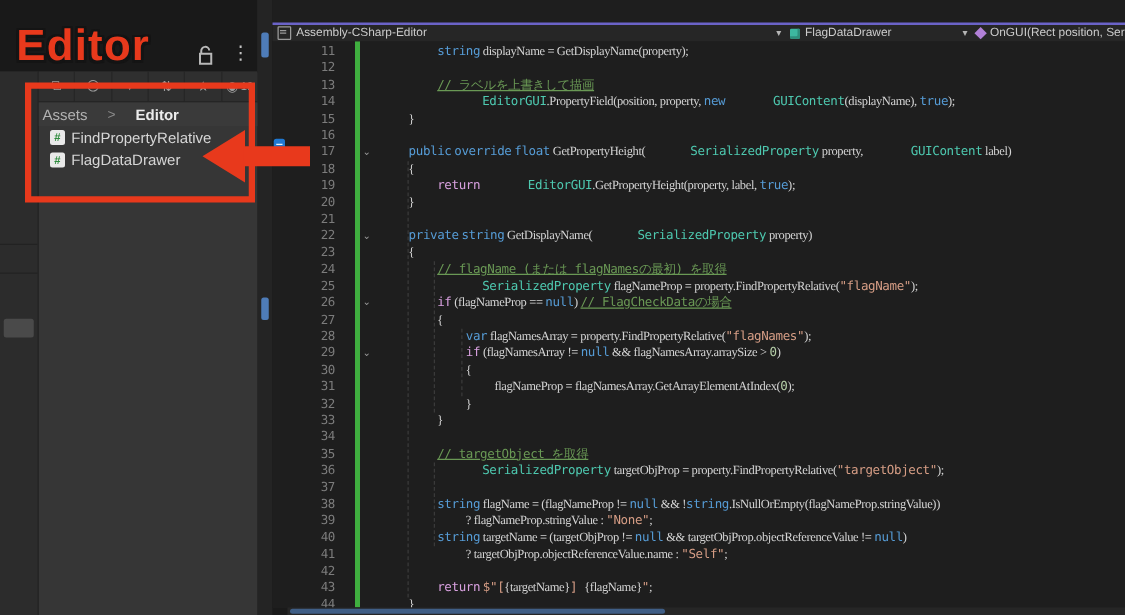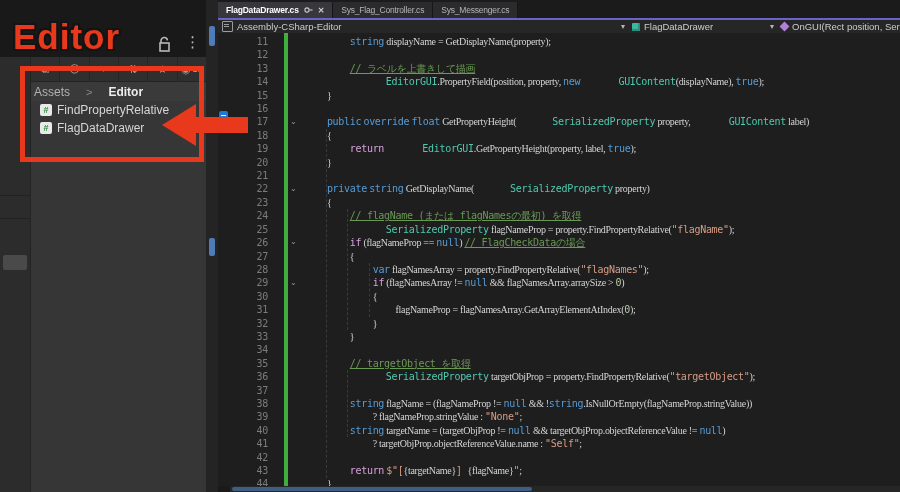--- a/index.html
+++ b/index.html
@@ -134,36 +134,20 @@
     </div>
   </div>
 </div>
 
 <div class="abs gap-strip">
   <div class="abs strip-thumb" style="top:26px;height:20px;"></div>
   <div class="abs strip-thumb" style="top:238px;height:18px;"></div>
 </div>
 
 <div class="abs vs-pane">
-  <div class="abs tab-row">
-    <div class="tab active">
-      <span>FlagDataDrawer.cs</span>
-      <svg width="9" height="8" viewBox="0 0 9 8">
-        <circle cx="3" cy="4" r="2.1" fill="none" stroke="#c9c9c9" stroke-width="1.1"></circle>
-        <line x1="5.4" y1="4" x2="8.6" y2="4" stroke="#c9c9c9" stroke-width="1.1"></line>
-      </svg>
-      <span class="close">✕</span>
-    </div>
-    <div class="tab">
-      <span>Sys_Flag_Controller.cs</span>
-    </div>
-    <div class="tab">
-      <span>Sys_Messenger.cs</span>
-    </div>
-  </div>
   <div class="abs accent-line"></div>
 
   <div class="abs navbar">
     <div class="nav-item" style="left:4px;justify-content:flex-end;">
       <span class="asm-icon"></span>
       <span>Assembly-CSharp-Editor</span>
     </div>
     <div class="nav-item caret" style="left:403px;">▾</div>
     <div class="nav-item" style="left:414px;">
       <span class="class-icon"></span>

